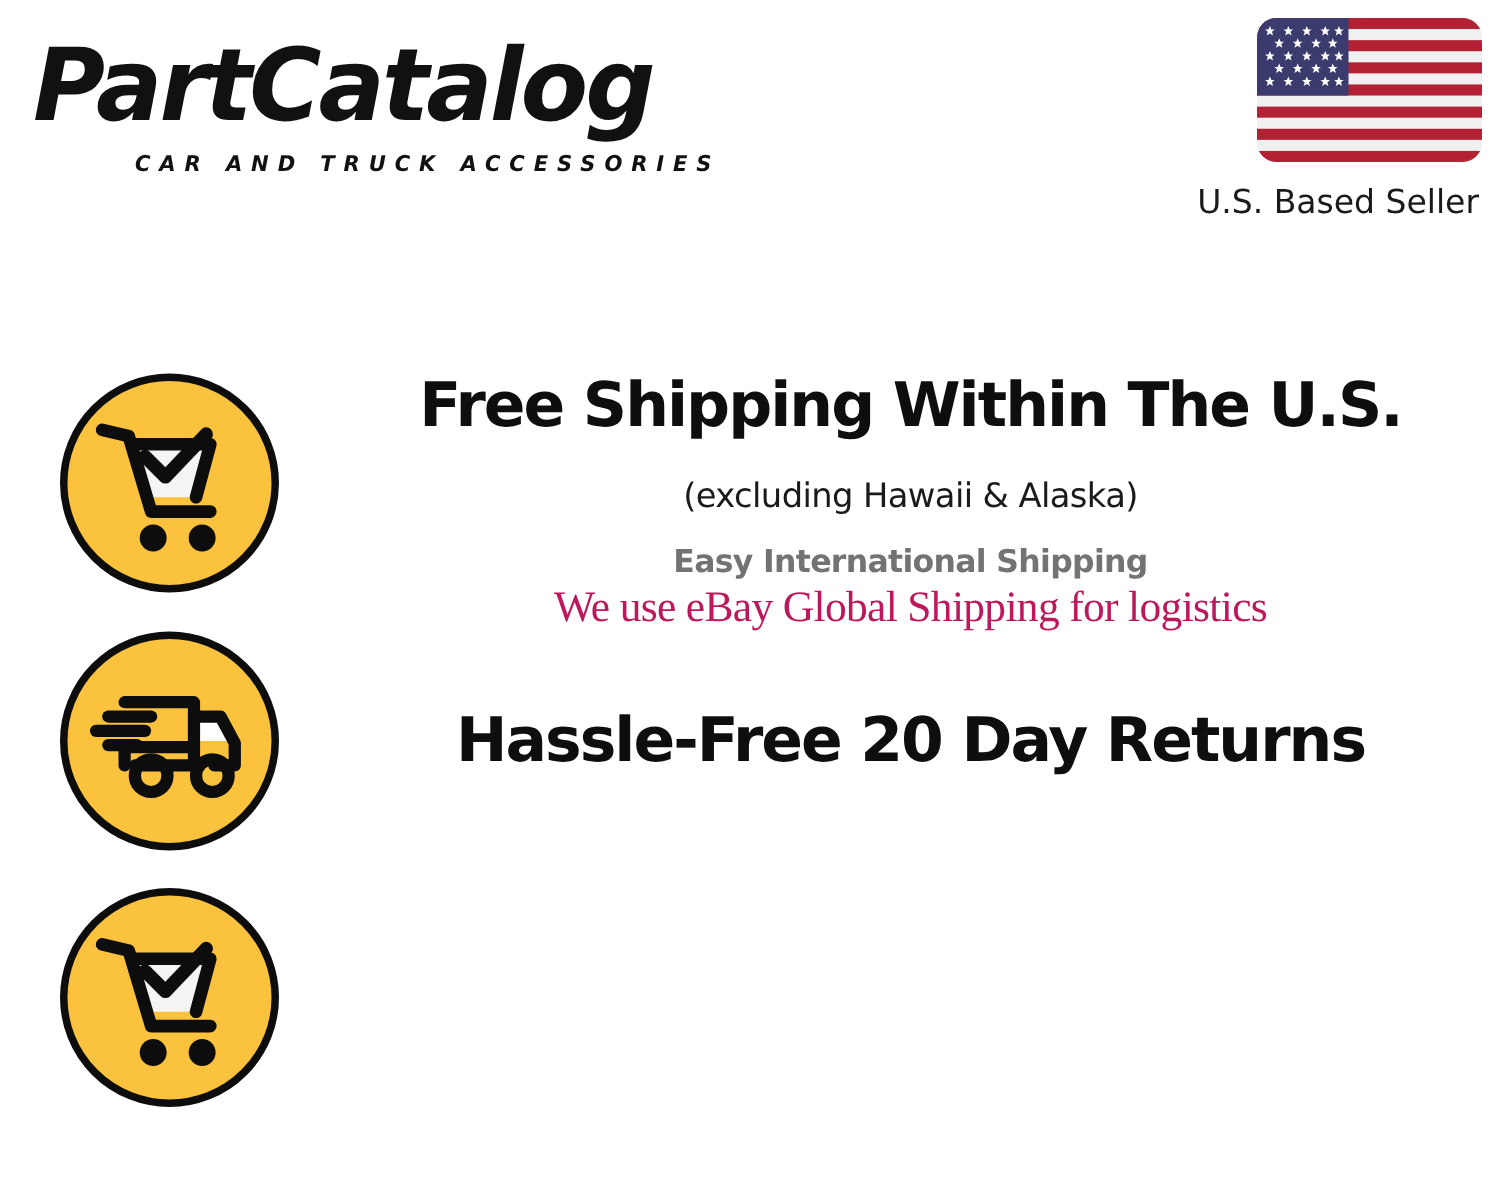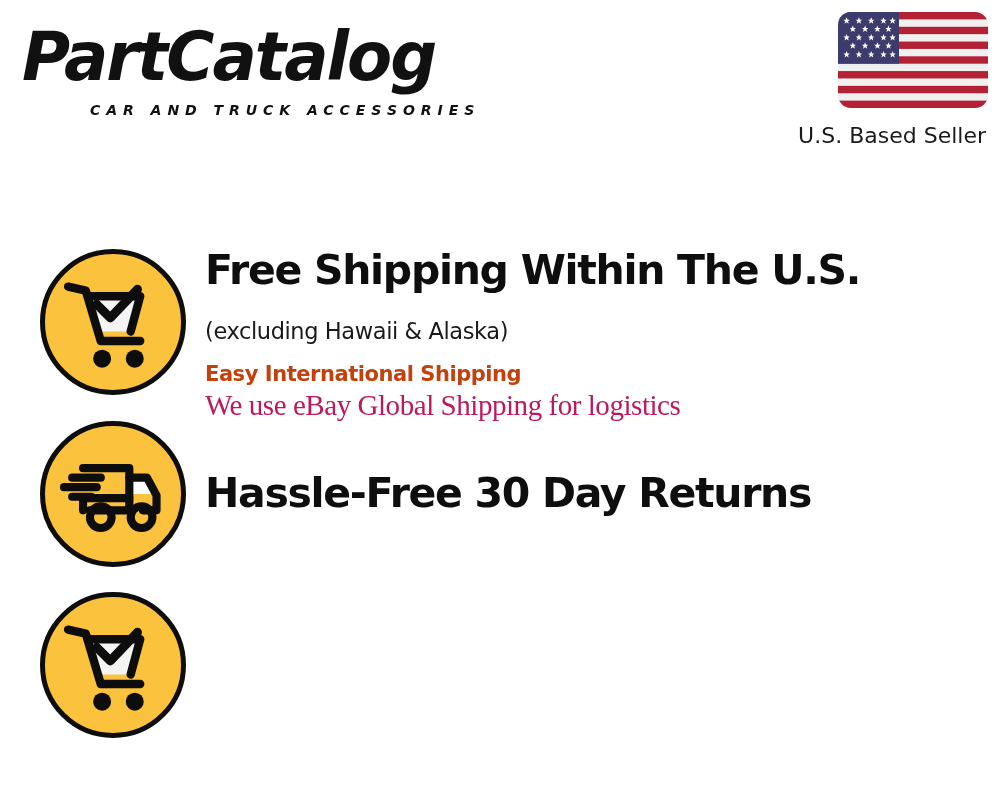--- a/index.html
+++ b/index.html
@@ -122,22 +122,23 @@
     border: 5px solid #0d0d0d;
     box-sizing: border-box;
   }
   .feature-icon svg {
     display: block;
     width: 100%;
     height: 100%;
   }
   .feature-text {
     position: absolute;
-    left: 205px;
+    left: 224px;
     right: 10px;
+    text-align: center;
   }
   .feature-title {
     font-family: "DejaVu Sans", sans-serif;
     font-weight: bold;
     font-size: 41px;
     line-height: 50px;
     letter-spacing: -1.3px;
     color: #0e0e0e;
     white-space: nowrap;
   }
@@ -148,21 +149,21 @@
     letter-spacing: -0.4px;
     color: #1a1a1a;
     white-space: nowrap;
   }
   .feature-sub-title {
     font-family: "DejaVu Sans", sans-serif;
     font-weight: bold;
     font-size: 21px;
     line-height: 31px;
     letter-spacing: -0.45px;
-    color: #c2410c;
+    color: #737373;
     white-space: nowrap;
   }
   .feature-sub-note {
     font-family: Liberation Serif, serif;
     font-size: 29px;
     line-height: 31px;
     letter-spacing: -0.45px;
     color: #be185d;
     white-space: nowrap;
   }
@@ -282,21 +283,21 @@
             <line x1="14" y1="45" x2="38" y2="45"></line>
             <line x1="20" y1="52" x2="34" y2="52"></line>
           </g>
           <g fill="none" stroke="#0d0d0d" stroke-width="6">
             <circle cx="41" cy="67" r="8"></circle>
             <circle cx="71" cy="67" r="8"></circle>
           </g>
         </svg>
       </div>
       <div class="feature-text">
-        <div class="feature-title">Hassle-Free 30 Day Returns</div>
+        <div class="feature-title">Hassle-Free 20 Day Returns</div>
       </div>
     </div>
 
     <div class="feature-row" id="feature-row-3">
       <div class="feature-icon">
         <svg viewBox="0 0 100 100" xmlns="http://www.w3.org/2000/svg" aria-hidden="true">
           <polygon points="33,31 68,31 62,57 39,57" fill="#F4F4F2"></polygon>
           <g fill="none" stroke="#0d0d0d" stroke-width="6.2" stroke-linecap="round" stroke-linejoin="round">
             <polyline points="17,24 30,27 41,64 70,64"></polyline>
             <polyline points="33,31 70,31 63,57"></polyline>

